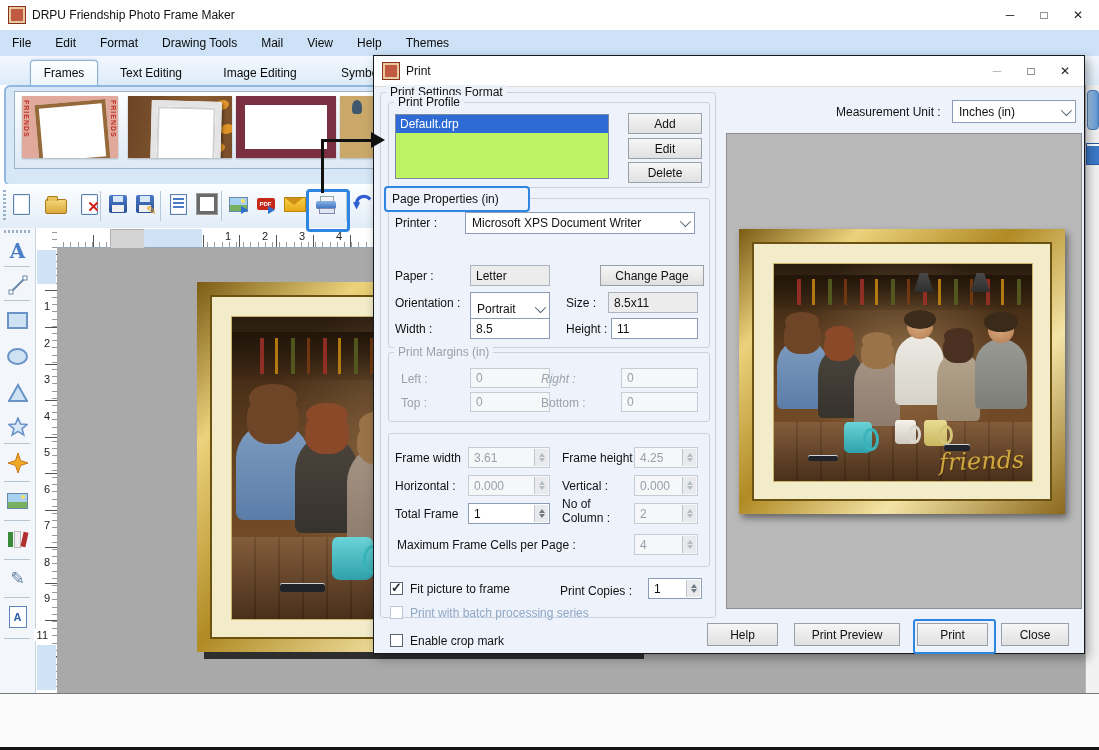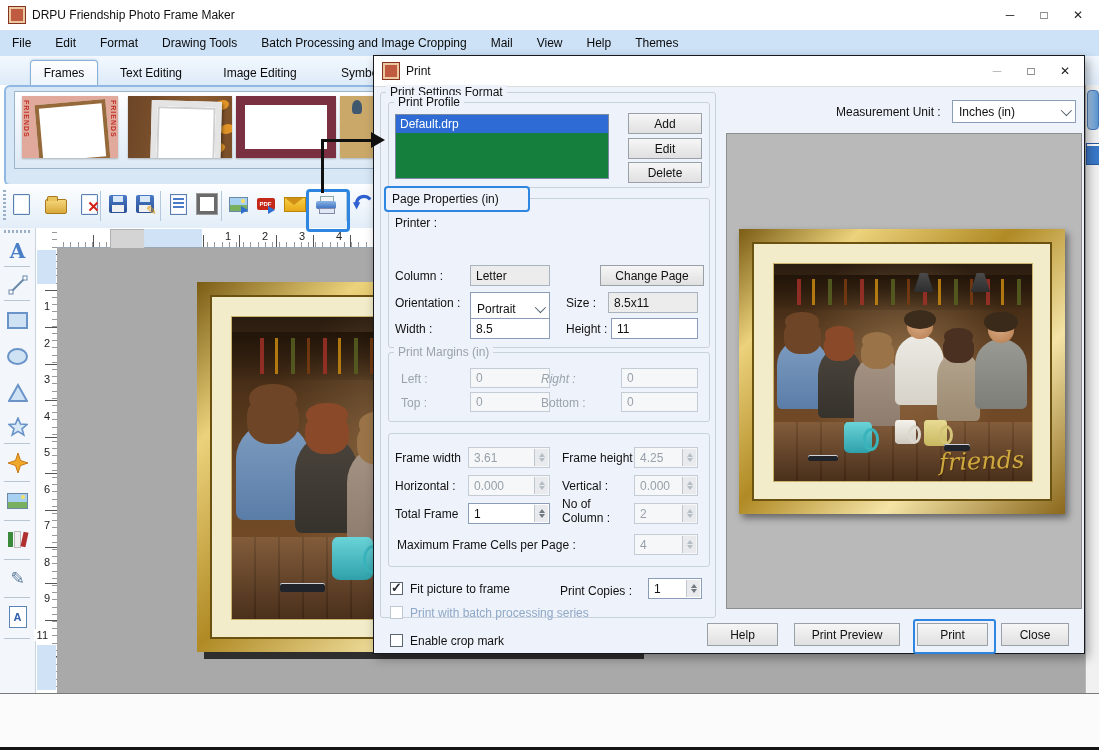--- a/index.html
+++ b/index.html
@@ -126,21 +126,21 @@
   .dis .spin .up{border-bottom-color:#b4bcc4;}
   .dis .spin .dn{border-top-color:#b4bcc4;}
   .btn{position:absolute;background:linear-gradient(#f6f6f6,#e0e0e0);border:1px solid #9aa0a8;display:flex;align-items:center;justify-content:center;font-size:12px;box-sizing:border-box;}
   .combo{position:absolute;background:#fff;border:1px solid #8a9cb8;display:flex;align-items:center;padding:0 6px;box-sizing:border-box;}
   .chev{margin-left:auto;width:7px;height:7px;border-right:1.6px solid #50606e;border-bottom:1.6px solid #50606e;transform:rotate(45deg) translateY(-2px);}
   .lbl{position:absolute;white-space:nowrap;}
   .lbl.g{color:#9aa3ad;}
   .cb{position:absolute;width:13px;height:13px;background:#fff;border:1px solid #5a6570;box-sizing:border-box;}
   .cb.checked:after{content:"✓";position:absolute;left:0px;top:-3px;font-size:13px;font-weight:bold;color:#2a2f36;}
   .cb.dis{border-color:#bcc8d4;}
-  .list{position:absolute;background:#15803d;border:1px solid #7a8aa0;}
+  .list{position:absolute;background:#bef264;border:1px solid #7a8aa0;}
   .listrow{height:18px;display:flex;align-items:center;padding:0 4px;background:#2e6bd4;color:#fff;}
   .pane{position:absolute;background:#b9b9b9;border:1px solid #8e8e8e;}
   
   .annot{position:absolute;z-index:12;}
   .printbox{left:306px;top:189px;width:38px;height:37px;border:3px solid #2e86e0;border-radius:4px;}
   .arrow-v{left:321px;top:141px;width:3px;height:52px;background:#101010;}
   .arrow-h{left:321px;top:139px;width:52px;height:3px;background:#101010;}
   .arrow-head{left:371px;top:132px;width:0;height:0;border:8px solid transparent;border-left:14px solid #101010;}
   .printbtnbox{position:absolute;border:2px solid #2e86e0;border-radius:3px;z-index:3;}
   
@@ -174,21 +174,20 @@
       <div class="wctl">□</div>
       <div class="wctl" style="margin-right:4px;">✕</div>
     </div>
   </div>
 
   <div class="abs menubar">
     <div class="mitem">File</div>
     <div class="mitem">Edit</div>
     <div class="mitem">Format</div>
     <div class="mitem">Drawing Tools</div>
-    <div class="mitem">Batch Processing and Image Cropping</div>
     <div class="mitem">Mail</div>
     <div class="mitem">View</div>
     <div class="mitem">Help</div>
     <div class="mitem">Themes</div>
   </div>
 
   <div class="abs tabrow">
     <div class="tab active" style="left:30px;width:66px;">Frames</div>
     <div class="tab" style="left:116px;width:70px;">Text Editing</div>
     <div class="tab" style="left:218px;width:84px;">Image Editing</div>
@@ -456,21 +455,25 @@
           <div class="caption">friends</div>
         </div>
       </div>
     </div>
 
     <div class="gb" style="left:14px;top:142px;width:320px;height:148px;"></div>
     <div class="bluebox" style="left:10px;top:130px;width:136px;height:22px;">
       <span>Page Properties (in)</span>
     </div>
     <div class="lbl" style="left:21px;top:160px;">Printer :</div>
-    <div class="lbl" style="left:21px;top:213px;">Column :</div>
+    <div class="combo" style="left:91px;top:156px;width:230px;height:22px;">
+      <span>Microsoft XPS Document Writer</span>
+        <i class="chev"></i>
+    </div>
+    <div class="lbl" style="left:21px;top:213px;">Paper :</div>
     <div class="fld ro" style="left:96px;top:209px;width:80px;height:21px;">
         <span>Letter</span>
       </div>
     <div class="btn" style="left:226px;top:209px;width:104px;height:21px;">Change Page</div>
     <div class="lbl" style="left:21px;top:240px;">Orientation :</div>
     <div class="combo" style="left:96px;top:236px;width:80px;height:33px;">
       <span>Portrait</span>
         <i class="chev"></i>
     </div>
     <div class="lbl" style="left:192px;top:240px;">Size :</div>

